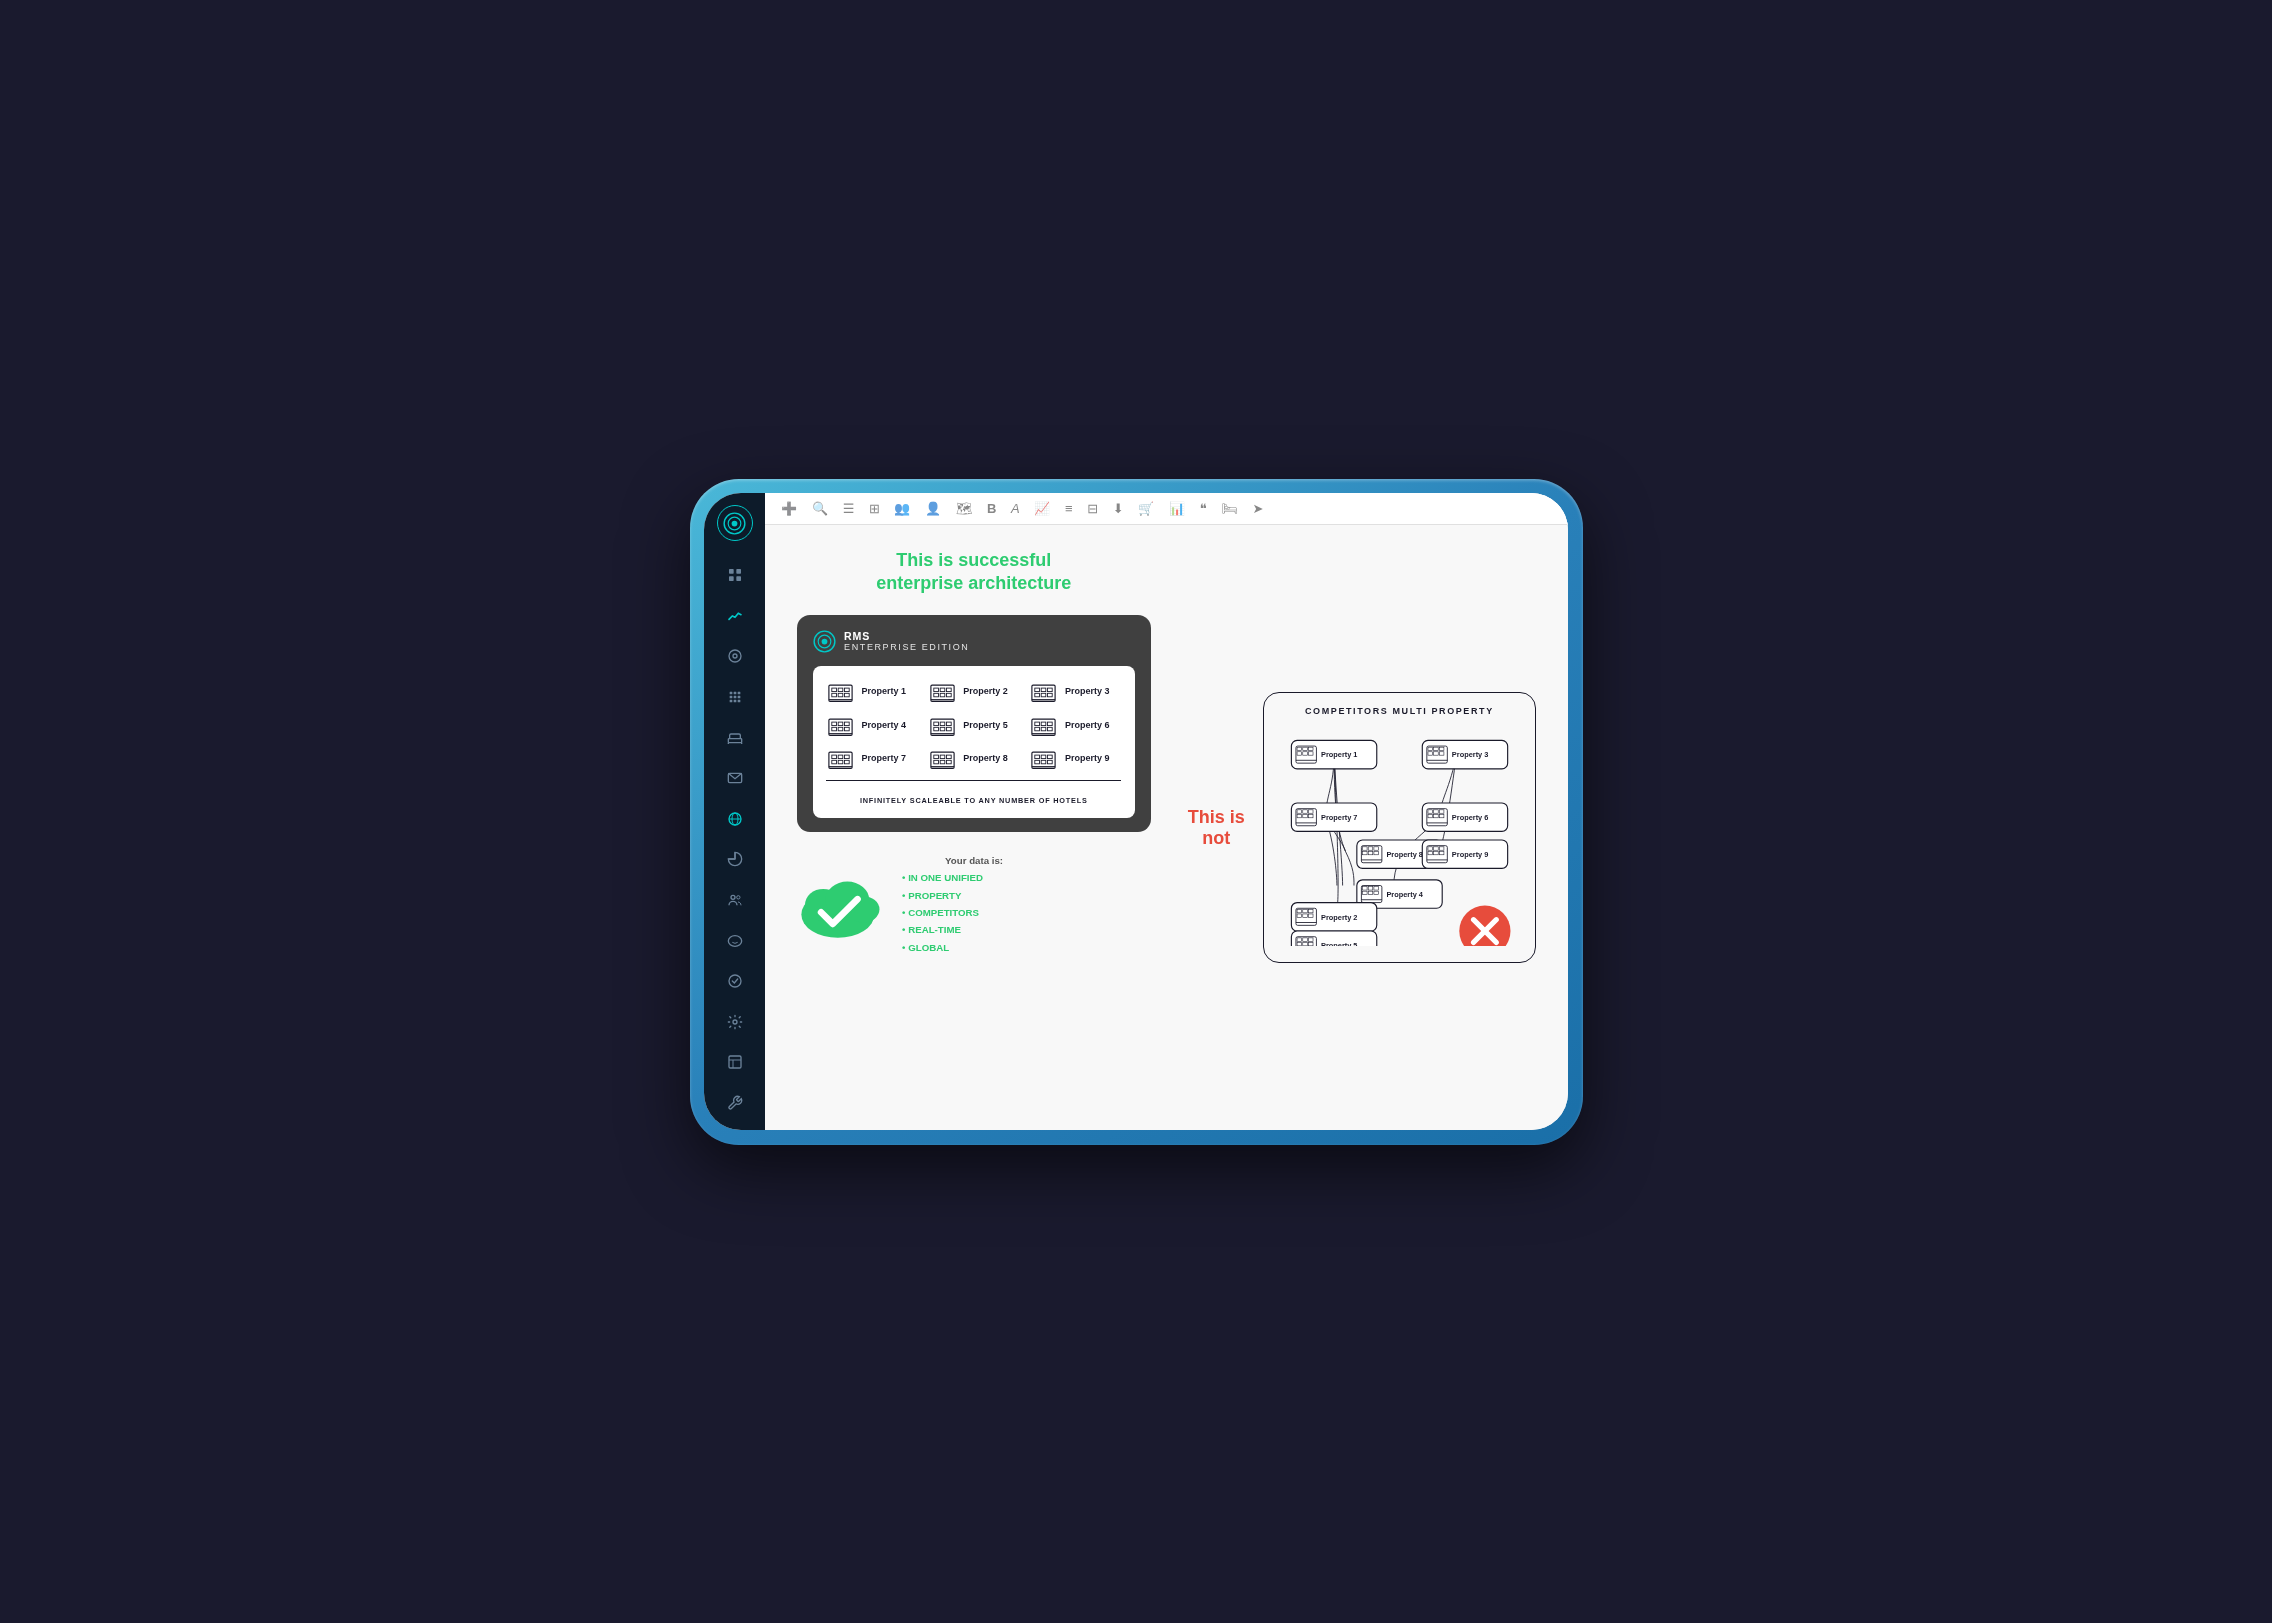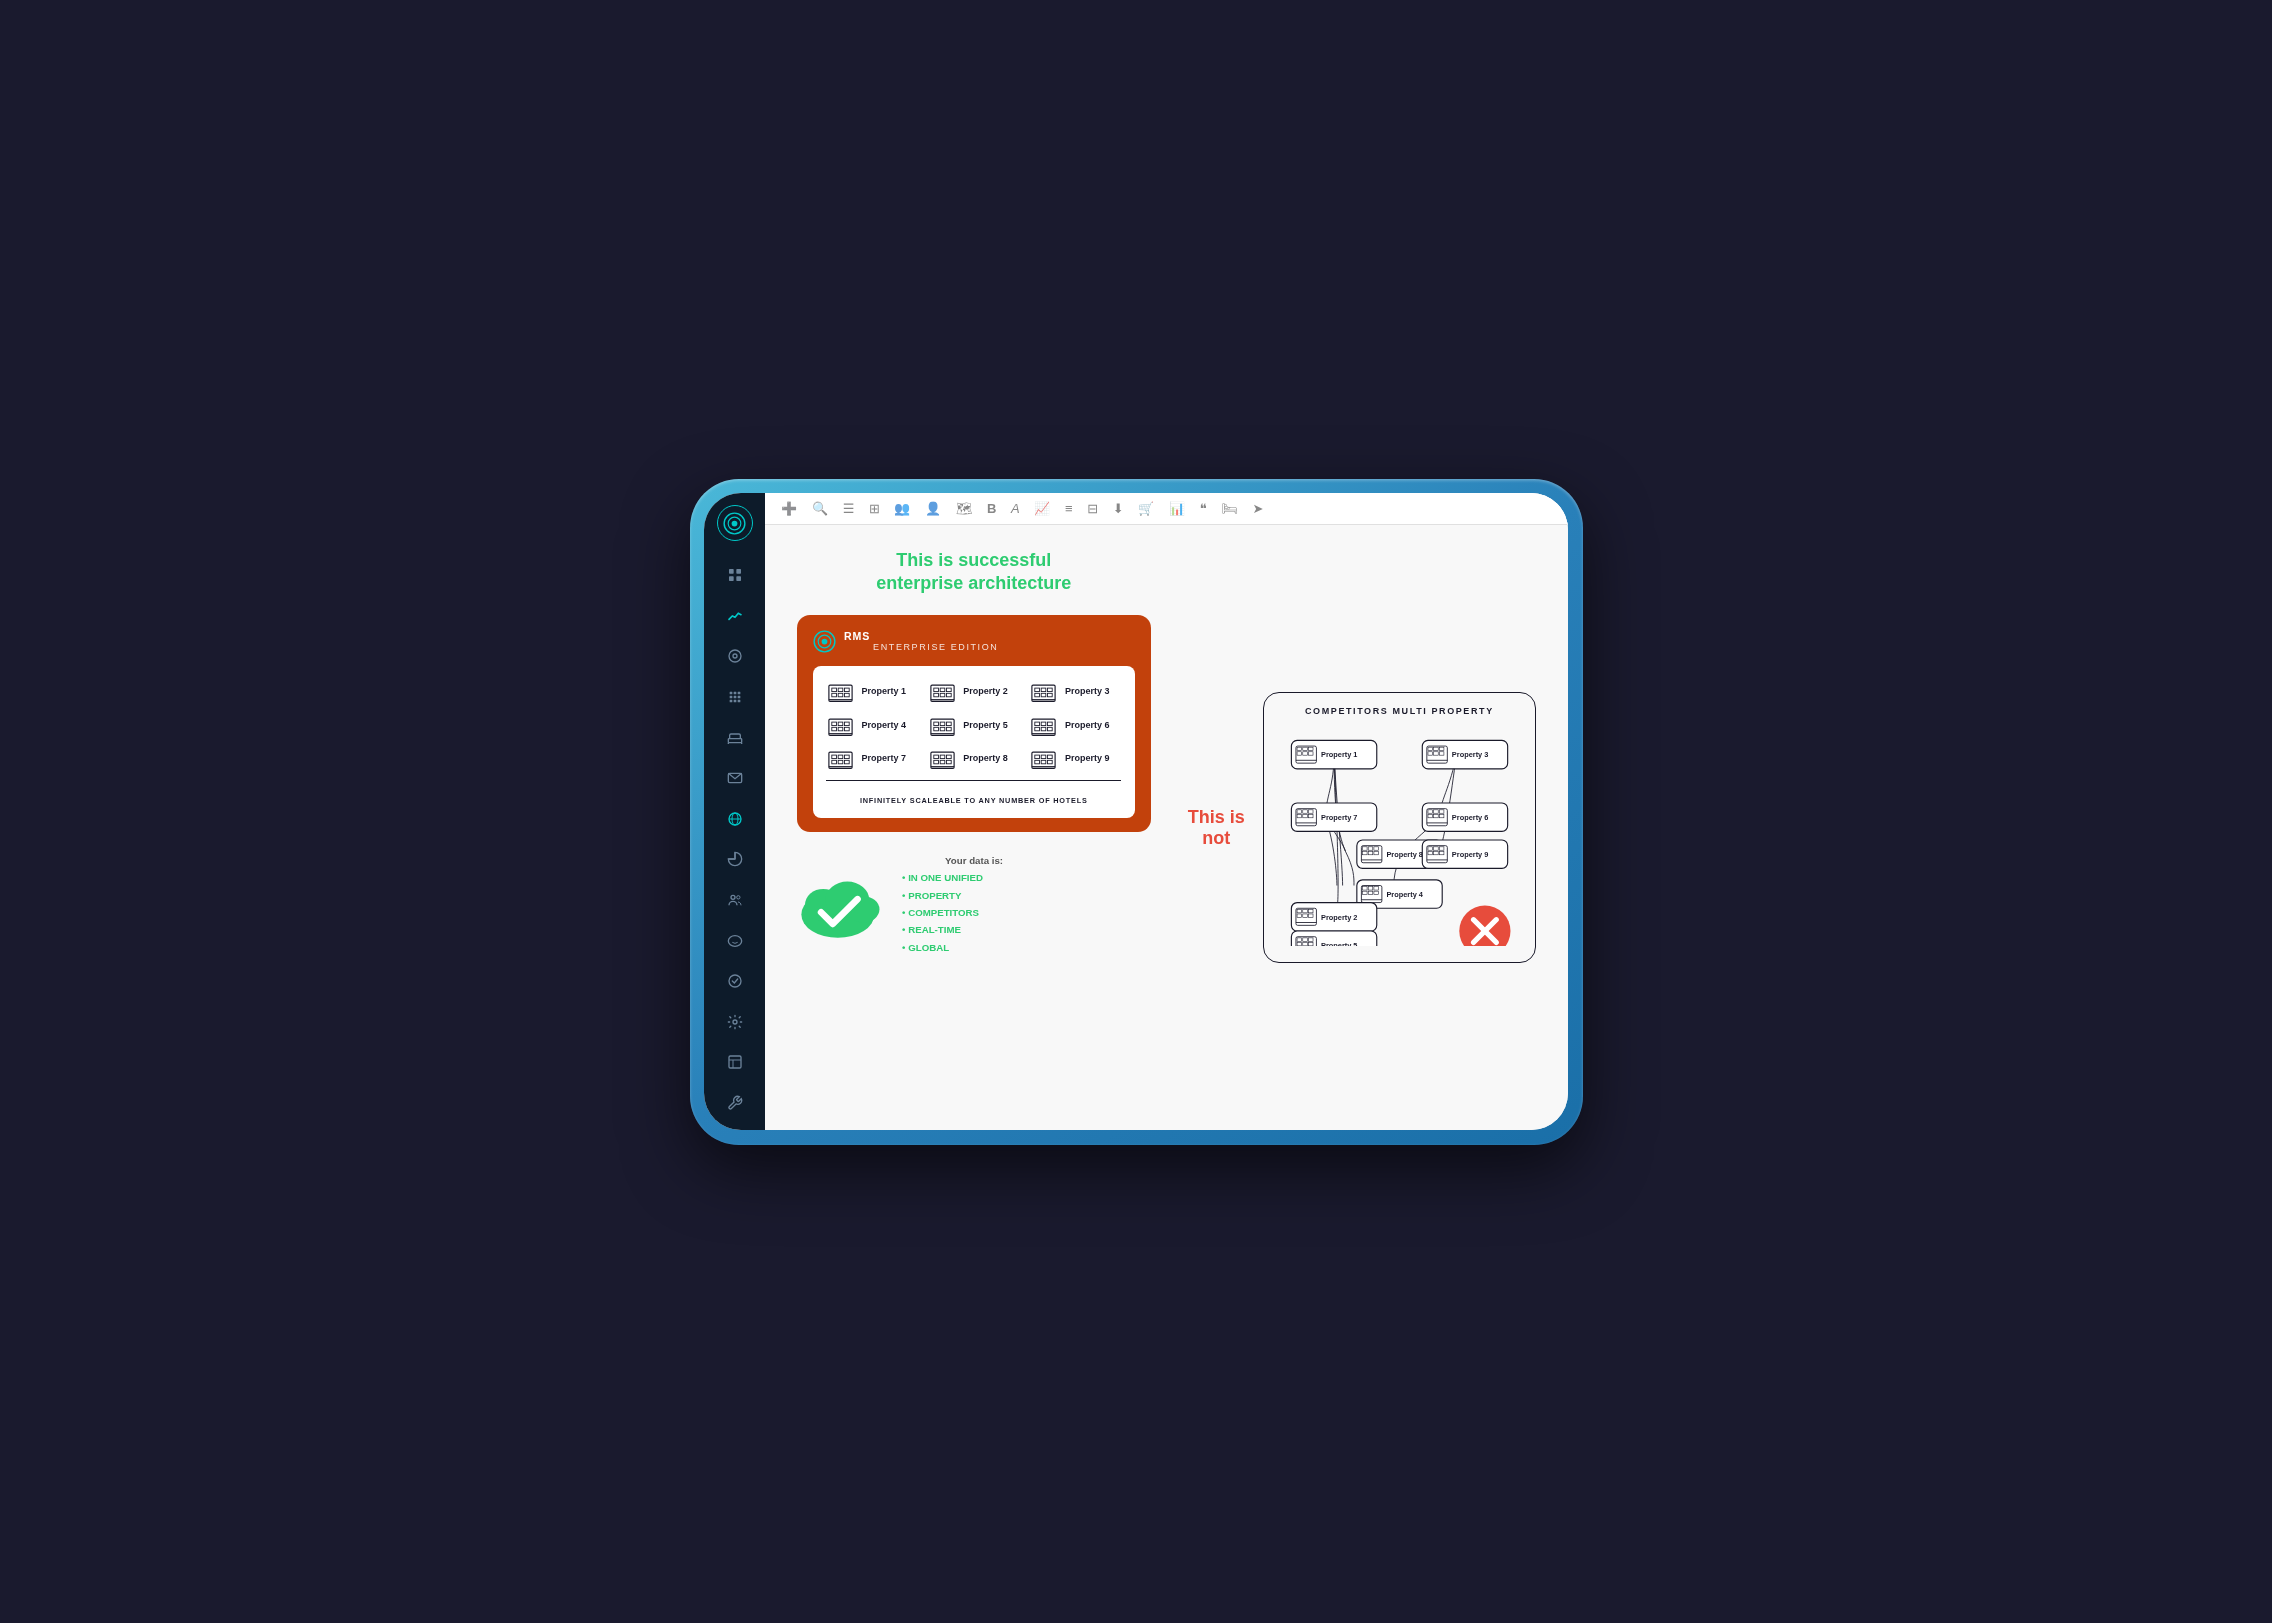--- a/index.html
+++ b/index.html
@@ -131,21 +131,21 @@
     .success-title {
       color: #2ecc71;
       font-size: 18px;
       font-weight: 900;
       text-align: center;
       line-height: 1.3;
     }
 
     
     .rms-box {
-      background: #c2410c;
+      background: #404040;
       border-radius: 13px;
       padding: 14.6px 16px;
     }
 
     .rms-header {
       display: flex;
       align-items: center;
       gap: 8px;
       margin-bottom: 13px;
     }
@@ -160,21 +160,20 @@
       font-size: 10.6px;
       font-weight: bold;
       letter-spacing: 0.8px;
     }
 
     .rms-title-edition {
       color: white;
       font-size: 9px;
       letter-spacing: 1.6px;
       opacity: 0.85;
-      margin-left: 29px;
     }
 
     .property-grid {
       background: white;
       border-radius: 8px;
       padding: 13px;
       display: grid;
       grid-template-columns: repeat(3, 1fr);
       gap: 9.7px;
     }

